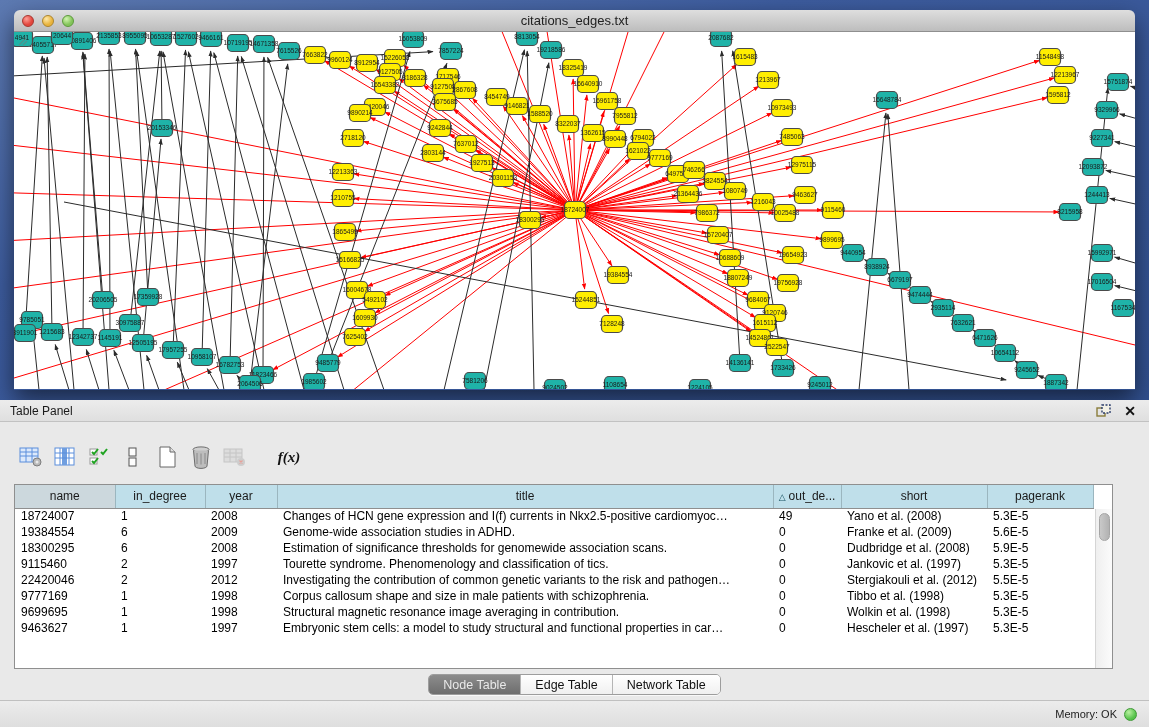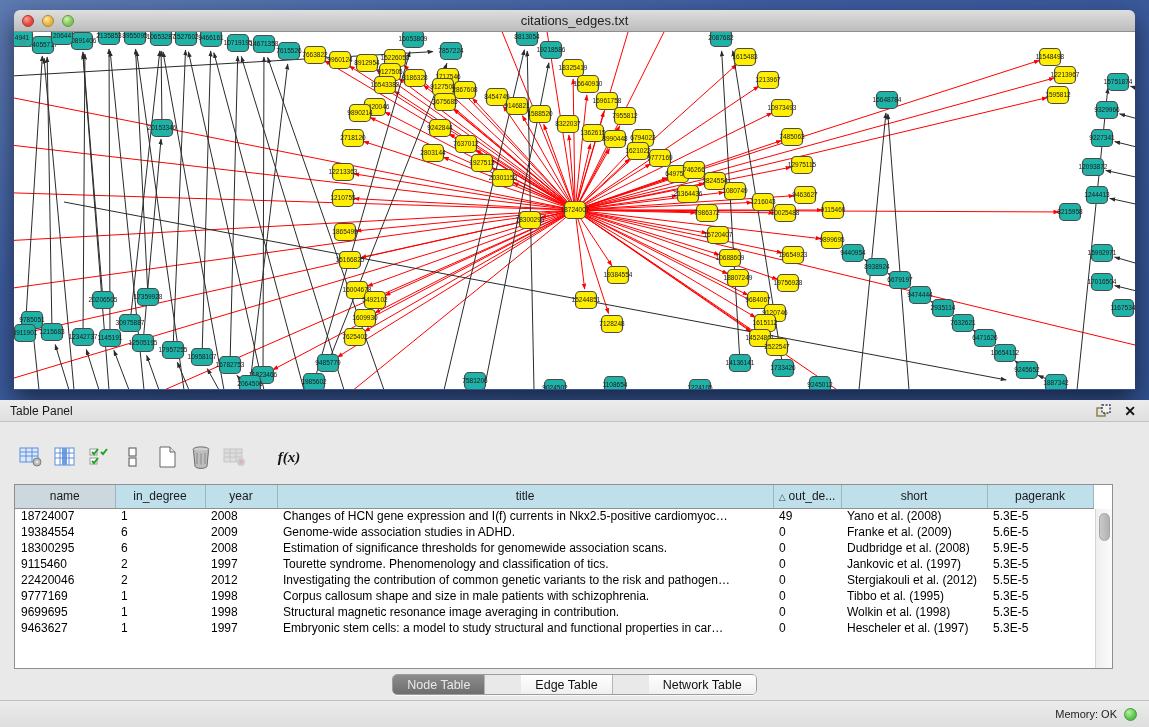--- a/index.html
+++ b/index.html
@@ -50,21 +50,21 @@
   td.c { text-align:left; }
   .sort-tri { font-size:9px; margin-right:3px; color:#15505f; }
   .vscroll { position:absolute; right:0; top:24px; bottom:0; width:17px;
     background:linear-gradient(90deg,#efefef,#fbfbfb); border-left:1px solid #d5d5d5; }
   .vthumb { position:absolute; left:3px; top:4px; width:11px; height:28px; border-radius:6px;
     background:linear-gradient(90deg,#c9c9c9,#b2b2b2); border:1px solid #a5a5a5; }
 
   
   .tabs { position:absolute; left:0; right:0; top:252px; display:flex; justify-content:center; }
   .seg { display:flex; border:1px solid #9d9d9d; border-radius:5px; overflow:hidden;
-    box-shadow:0 1px 0 rgba(255,255,255,.7);gap:36px; }
+    box-shadow:0 1px 0 rgba(255,255,255,.7); }
   .seg button { border:none; border-right:1px solid #b5b5b5; padding:2px 14px; font-size:12.5px;
     height:19px; background:linear-gradient(#ffffff,#f0f0f0); color:#111;
     font-family:"Liberation Sans",sans-serif; }
   .seg button:last-child { border-right:none; }
   .seg button.sel { background:linear-gradient(#8c8c8c,#6e6e6e); color:#e9e9e9; }
 
   
   .statusbar { position:absolute; left:0; top:700px; width:1149px; height:27px;
     background:linear-gradient(#ececec,#dedede); border-top:1px solid #c0c0c0;
     display:flex; align-items:center; justify-content:flex-end; padding:0 12px;
@@ -660,21 +660,21 @@
             <td class="">0</td>
             <td class="c">Stergiakouli et al. (2012)</td>
             <td class="">5.5E-5</td>
           </tr>
           <tr>
             <td class="">9777169</td>
             <td class="">1</td>
             <td class="">1998</td>
             <td class="">Corpus callosum shape and size in male patients with schizophrenia.</td>
             <td class="">0</td>
-            <td class="c">Tibbo et al. (1995)</td>
+            <td class="c">Tibbo et al. (1998)</td>
             <td class="">5.3E-5</td>
           </tr>
           <tr>
             <td class="">9699695</td>
             <td class="">1</td>
             <td class="">1998</td>
             <td class="">Structural magnetic resonance image averaging in contribution.</td>
             <td class="">0</td>
             <td class="c">Wolkin et al. (1998)</td>
             <td class="">5.3E-5</td>

